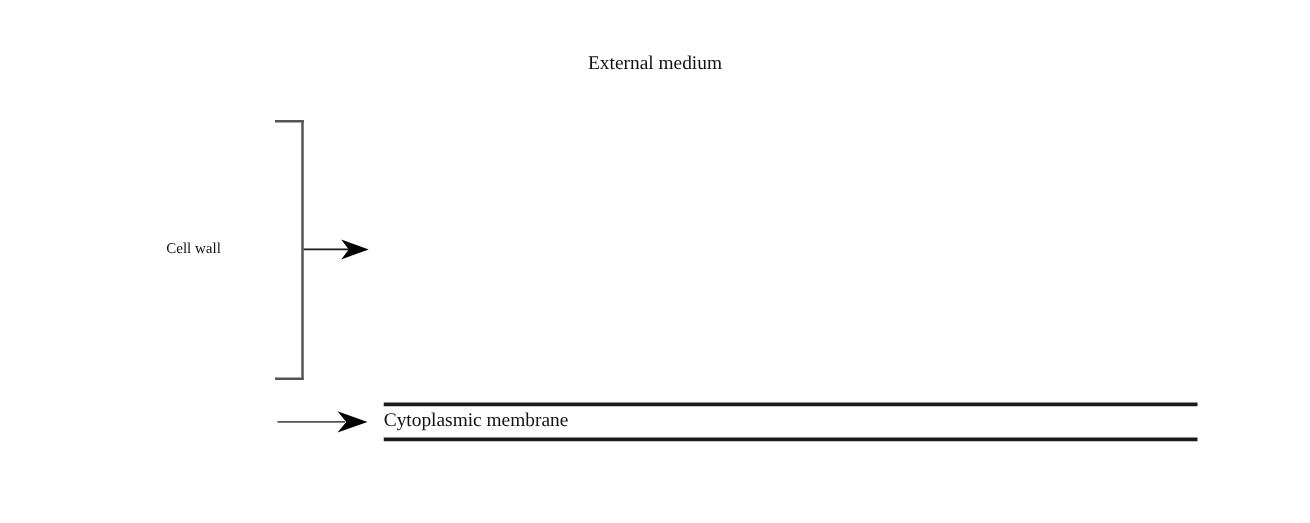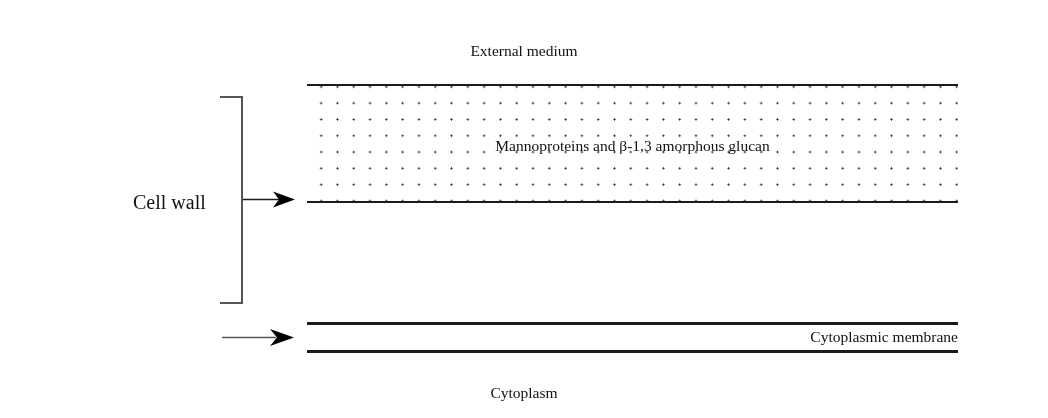--- a/index.html
+++ b/index.html
@@ -43,21 +43,21 @@
   .label-cytoplasm {
     left: 0;
     top: 385px;
     width: 1048px;
     text-align: center;
   }
 
   .label-cellwall {
     left: 133px;
     top: 192px;
-    font-size: 20px;
+    font-size: 12px;
   }
 
   .label-periplasmic {
     left: 70px;
     top: 330px;
     font-size: 16px;
   }
 
   
   .wall-block {
@@ -133,21 +133,21 @@
     background: #1b1b1b;
   }
   .membrane-line.top    { top: 0; }
   .membrane-line.bottom { top: 28px; }
 
   .membrane-text {
     position: absolute;
     left: 0;
     top: 6px;
     width: 100%;
-    text-align: right;
+    text-align: left;
     white-space: nowrap;
     font-size: 15.5px;
     color: #111111;
   }
 
   
   .bracket {
     position: absolute;
     left: 220px;
     top: 96px;
@@ -204,38 +204,32 @@
 
   <div class="arrow arrow-cellwall">
     <svg width="56" height="24" viewBox="0 0 56 24">
       <line x1="0" y1="11.5" x2="36" y2="11.5" stroke="#1b1b1b" stroke-width="1.4"></line>
       <path d="M 52 11.5 L 30 3.5 L 36 11.5 L 30 19.5 Z" fill="#000000"></path>
     </svg>
   </div>
 
   <div class="wall-block">
 
-    <div class="layer layer-amorphous">
-      <div class="layer-text">
-        <span class="inner">Mannoproteins and β-1,3 amorphous glucan</span>
-      </div>
-    </div>
 
 
   </div>
 
 
   <div class="arrow arrow-periplasmic">
     <svg width="76" height="22" viewBox="0 0 76 22">
       <line x1="0" y1="10.5" x2="54" y2="10.5" stroke="#555555" stroke-width="1.4"></line>
       <path d="M 72 10.5 L 48 2 L 55 10.5 L 48 19 Z" fill="#000000"></path>
     </svg>
   </div>
 
   <div class="membrane">
     <span class="membrane-line top"></span>
     <div class="membrane-text">Cytoplasmic membrane</div>
     <span class="membrane-line bottom"></span>
   </div>
 
-  <div class="label label-cytoplasm">Cytoplasm</div>
 
 </div>
 
 </body></html>

